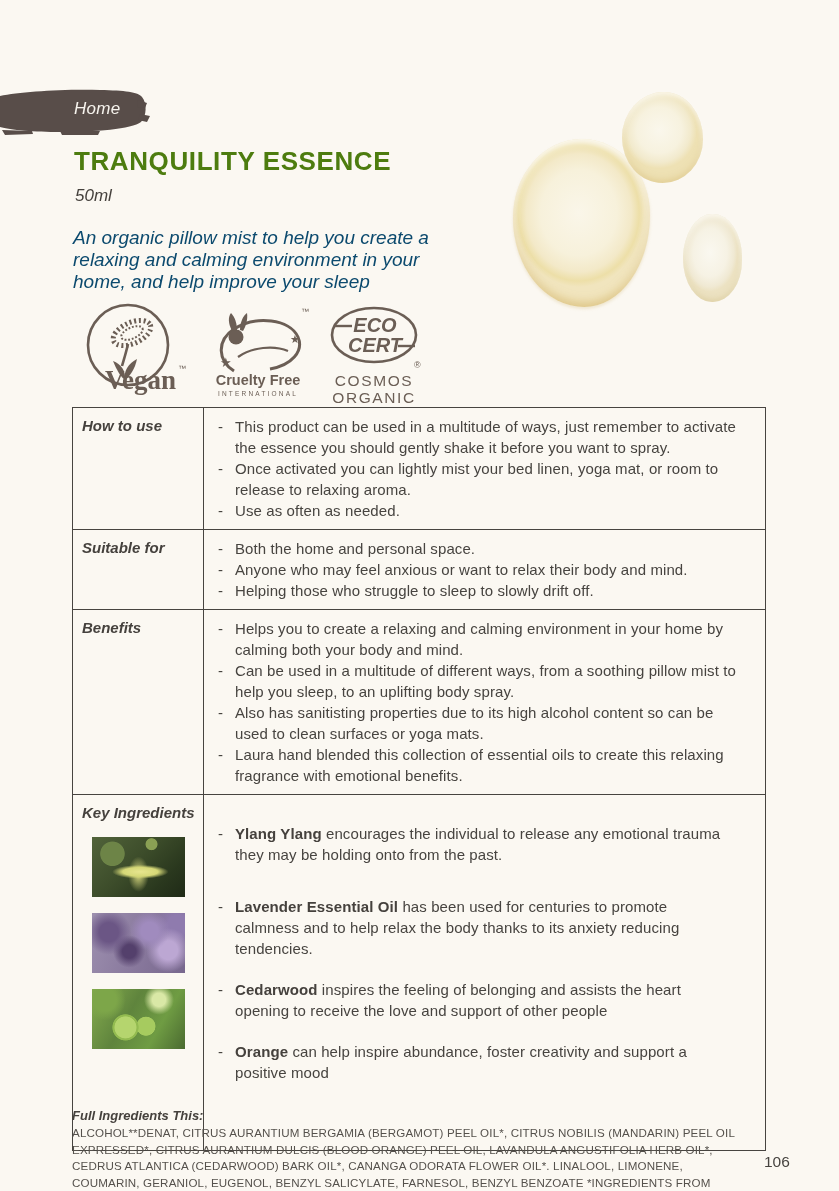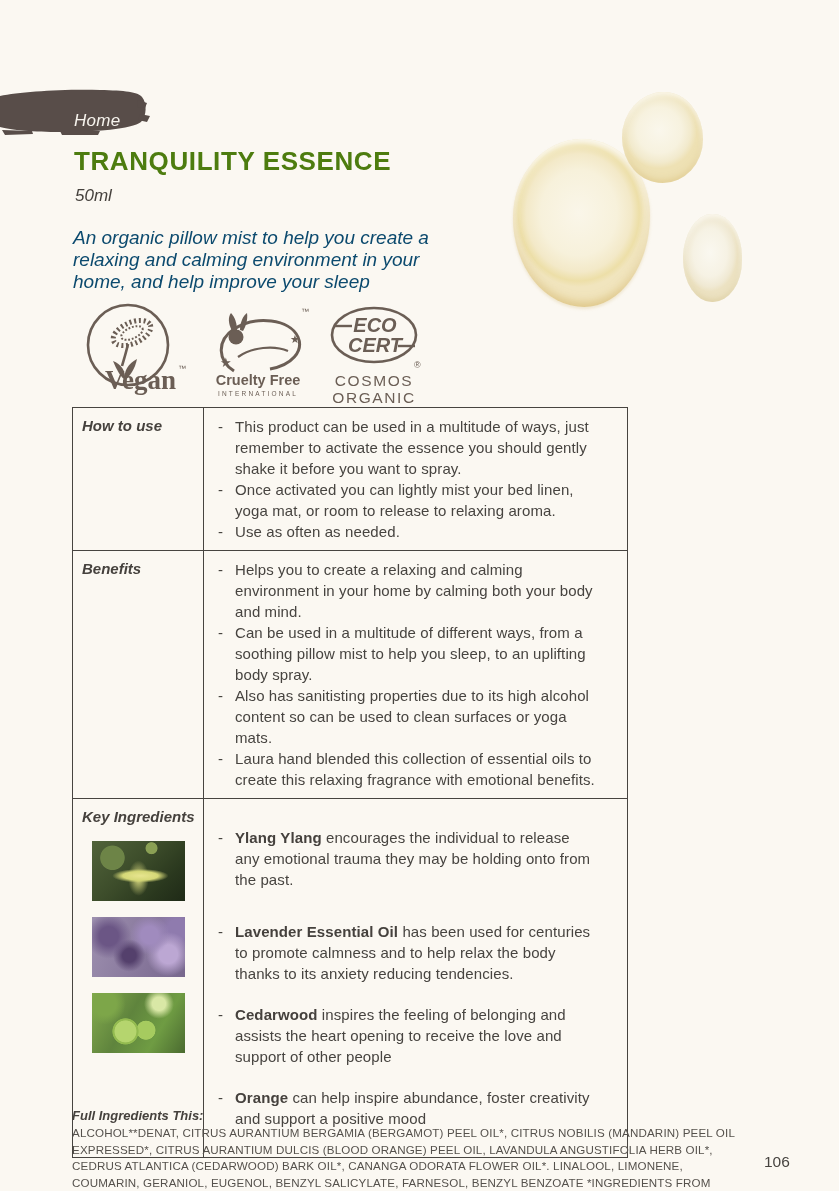--- a/index.html
+++ b/index.html
@@ -6,21 +6,21 @@
   body { font-family:"Liberation Sans", sans-serif; }
   .page {
     position:relative; width:839px; height:1191px;
     background:#FBF8F2; color:#4A4743; overflow:hidden;
   }
 
   
   .home-tag { position:absolute; left:0; top:88px; width:156px; height:48px; cursor:pointer; }
   .home-tag svg { position:absolute; left:0; top:0; }
   .home-label {
-    position:absolute; left:74px; top:23px; color:#F7F4EE;
+    position:absolute; left:74px; top:11px; color:#F7F4EE;
     font-style:italic; font-size:17px; letter-spacing:0.3px;
   }
 
   
   .title {
     position:absolute; left:74px; top:146px; margin:0;
     font-size:26px; font-weight:bold; letter-spacing:0.6px; color:#4d7c0f;
   }
   .volume { position:absolute; left:75px; top:186px; font-style:italic; font-size:17px; color:#45413D; }
   .description {
@@ -48,21 +48,21 @@
     background:radial-gradient(closest-side at 46% 44%, #FAF8F0 0%, #F6F2E4 62%, #F0E9D3 88%, #ECE2C2 100%);
     box-shadow: inset 0 -4px 6px -2px rgba(205,184,122,0.45), inset 0 3px 5px rgba(255,255,255,0.8);
   }
 
   
   .badges { position:absolute; left:74px; top:301px; display:flex; align-items:flex-start; }
   .badge { display:block; }
 
   
   .info-table {
-    position:absolute; left:72px; top:407px; width:556px;
+    position:absolute; left:72px; top:407px; width:694px;
     border:1px solid #474440; box-sizing:border-box; background:#FBF8F2;
   }
   .trow { display:grid; grid-template-columns:131px 1fr; border-top:1px solid #474440; }
   .trow:first-child { border-top:none; }
   .row-howto   { min-height:105px; }
   .row-suitable{ min-height:68px;  }
   .row-benefits{ min-height:162px; }
   .row-keying  { min-height:355px; }
   .cell-label {
     border-right:1px solid #474440; padding:9px 6px 8px 9px;
@@ -189,20 +189,30 @@
       <div class="cell-label">How to use</div>
       <div class="cell-body">
         <ul class="bullets">
           <li>This product can be used in a multitude of ways, just remember to activate the essence you should gently shake it before you want to spray.</li>
           <li>Once activated you can lightly mist your bed linen, yoga mat, or room to release to relaxing aroma.</li>
           <li>Use as often as needed.</li>
         </ul>
       </div>
     </div>
 
+    <div class="trow row-suitable">
+      <div class="cell-label">Suitable for</div>
+      <div class="cell-body">
+        <ul class="bullets">
+          <li>Both the home and personal space.</li>
+          <li>Anyone who may feel anxious or want to relax their body and mind.</li>
+          <li>Helping those who struggle to sleep to slowly drift off.</li>
+        </ul>
+      </div>
+    </div>
 
     <div class="trow row-benefits">
       <div class="cell-label">Benefits</div>
       <div class="cell-body">
         <ul class="bullets">
           <li>Helps you to create a relaxing and calming environment in your home by calming both your body and mind.</li>
           <li>Can be used in a multitude of different ways, from a soothing pillow mist to help you sleep, to an uplifting body spray.</li>
           <li>Also has sanitisting properties due to its high alcohol content so can be used to clean surfaces or yoga mats.</li>
           <li>Laura hand blended this collection of essential oils to create this relaxing fragrance with emotional benefits.</li>
         </ul>

